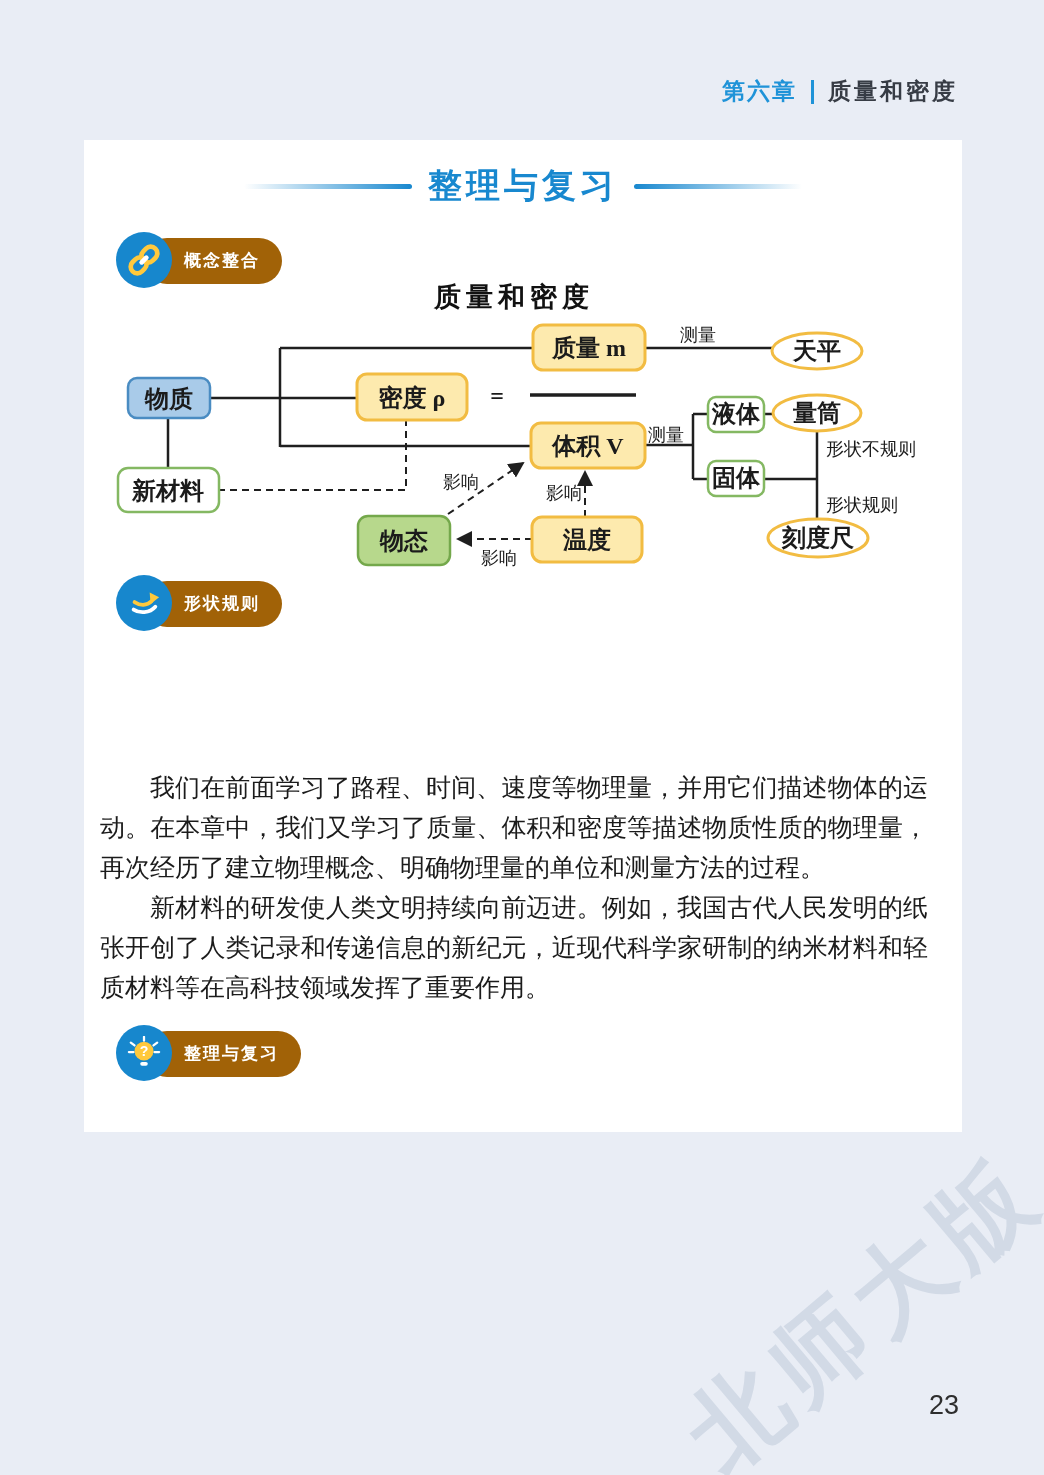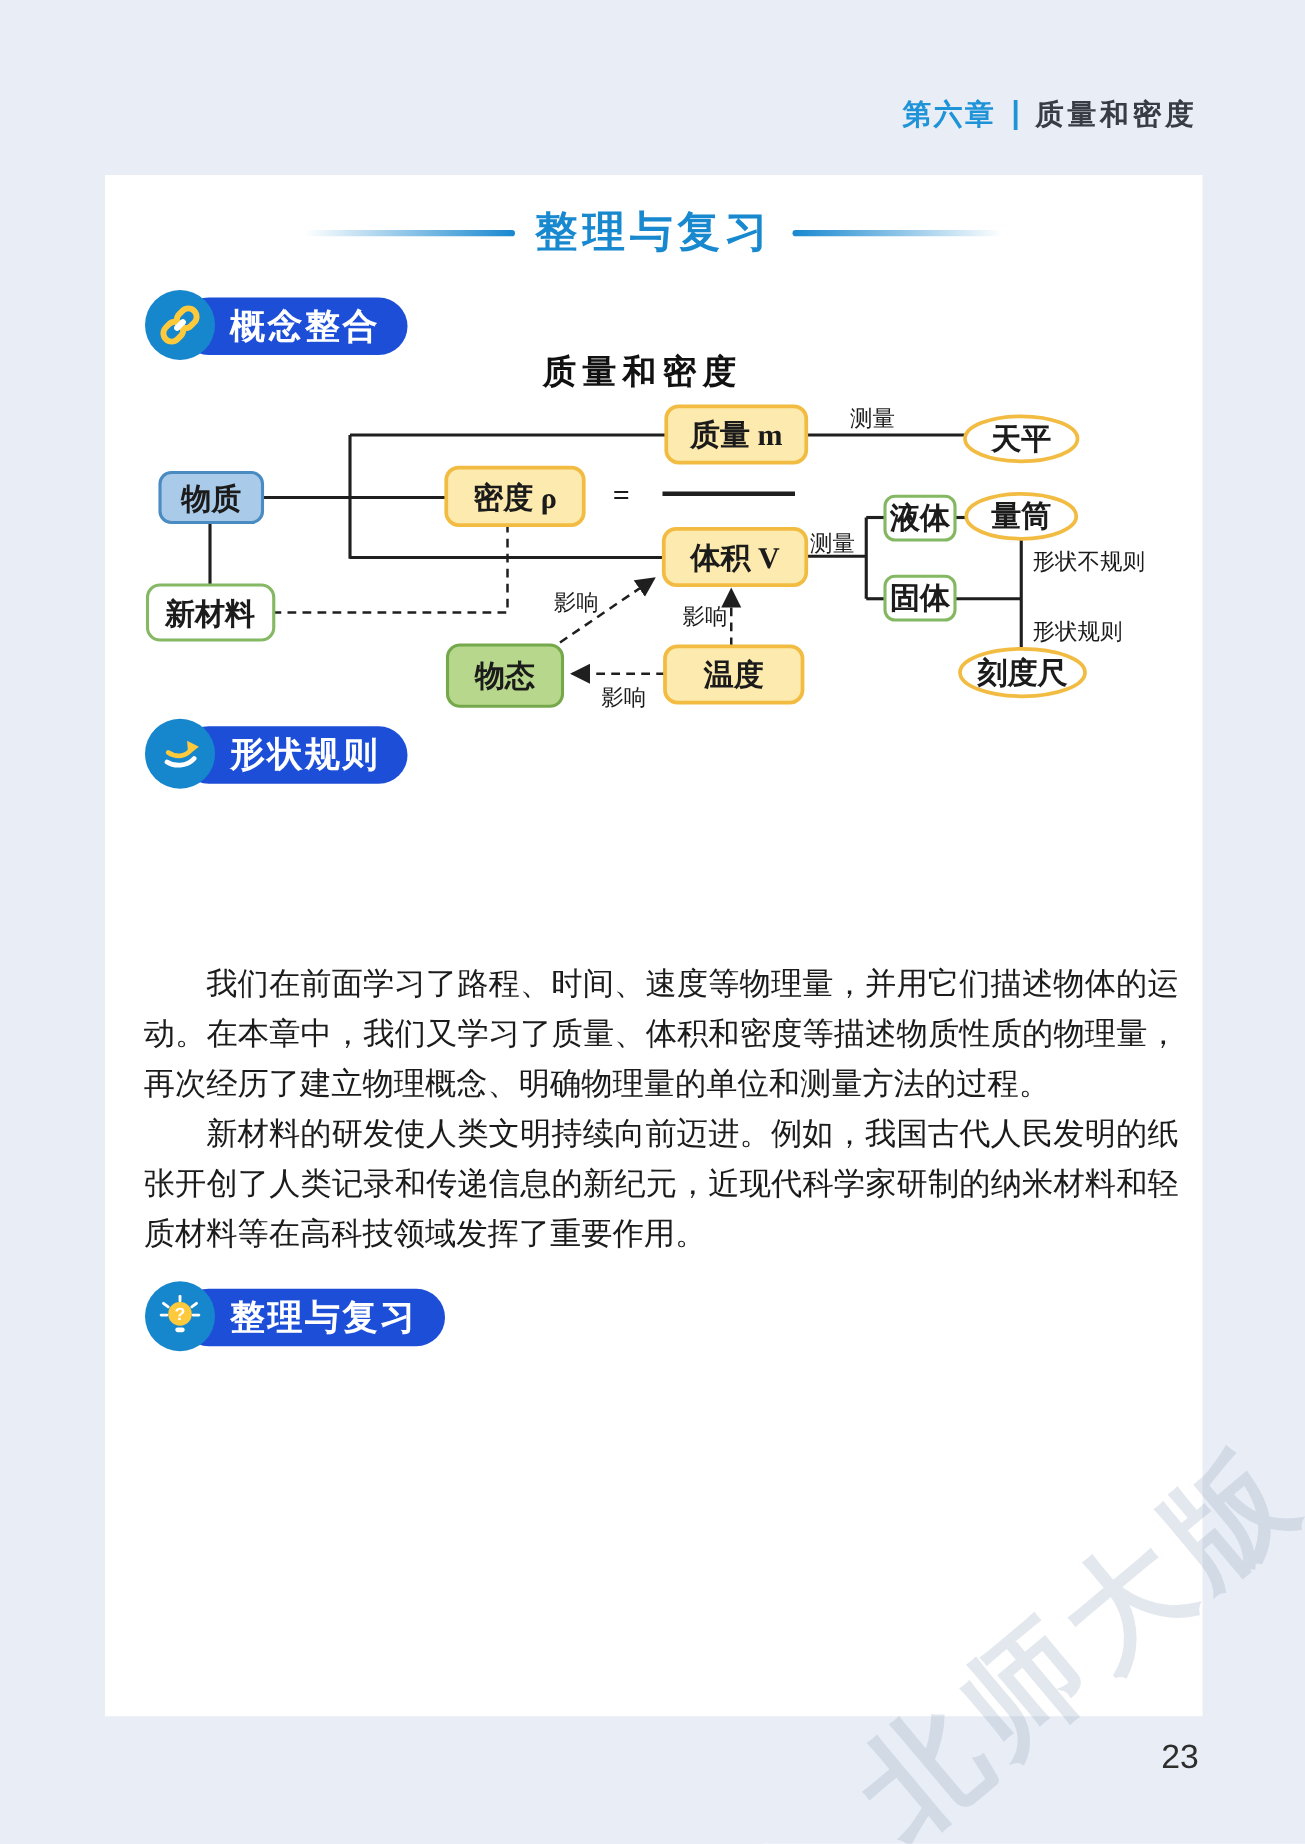--- a/index.html
+++ b/index.html
@@ -6,54 +6,54 @@
   .page{position:relative;width:1044px;height:1475px;background:#e9edf5;overflow:hidden;
         font-family:"Liberation Serif",serif;color:#1b1b1b;}
   
   .header{position:absolute;top:76px;right:86px;display:flex;align-items:center;gap:14px;}
   .header .chapter{font-family:"Liberation Sans",sans-serif;font-weight:bold;font-size:23px;
         color:#1f93d8;letter-spacing:2px;}
   .header .divider{width:3px;height:24px;background:#1f93d8;}
   .header .htitle{font-family:"Liberation Sans",sans-serif;font-weight:bold;font-size:23px;
         color:#373c45;letter-spacing:3px;}
   
-  .card{position:absolute;left:84px;top:140px;width:878px;height:1233px;background:#ffffff;}
+  .card{position:absolute;left:84px;top:140px;width:878px;height:992px;background:#ffffff;}
   
   .main-title-row{position:absolute;left:0;right:0;top:24px;height:44px;display:flex;
         align-items:center;justify-content:center;gap:16px;}
   .grad-line{width:168px;height:5px;border-radius:3px;}
   .grad-line.l{background:linear-gradient(to right,rgba(24,136,207,0),#1888cf);}
   .grad-line.r{background:linear-gradient(to left,rgba(24,136,207,0),#1888cf);}
   .main-title{font-family:"Liberation Sans",sans-serif;font-weight:bold;font-size:34px;
         color:#1888cf;letter-spacing:4px;}
   
   .badge{position:absolute;height:58px;}
   .badge-circle{position:absolute;left:0;top:0;width:56px;height:56px;border-radius:50%;
         background:#1787cd;display:flex;align-items:center;justify-content:center;z-index:2;}
-  .badge-pill{position:absolute;left:28px;top:6px;height:46px;line-height:46px;background:#1d4ed8;
+  .badge-pill{position:absolute;left:28px;top:6px;height:46px;line-height:46px;background:#a16207;
         border-radius:23px;padding:0 22px 0 40px;color:#fff;font-family:"Liberation Sans",sans-serif;
-        font-weight:bold;font-size:28px;letter-spacing:2px;white-space:nowrap;}
+        font-weight:bold;font-size:17px;letter-spacing:2px;white-space:nowrap;}
   
   .diagram-title{position:absolute;left:0;right:18px;top:139px;text-align:center;
         font-weight:bold;font-size:27px;letter-spacing:5px;color:#111;}
   svg.diagram{position:absolute;left:11px;top:175px;}
   svg.diagram text{font-family:"Liberation Serif",serif;fill:#1b1b1b;}
   .node-label{font-size:24px;font-weight:bold;}
   .edge-label{font-size:18px;}
   .eq-label{font-size:24px;font-weight:bold;}
   .solid{stroke:#1f1f1f;stroke-width:2.5;fill:none;}
   .frac{stroke:#1f1f1f;stroke-width:3.5;fill:none;}
   .dash{stroke:#1f1f1f;stroke-width:2;fill:none;stroke-dasharray:7 5;}
   .n-yellow{fill:#fdeaae;stroke:#f2bc42;stroke-width:3;}
   .n-blue{fill:#a9cbe9;stroke:#4a8cc2;stroke-width:2.5;}
   .n-green{fill:#b7d88c;stroke:#74a84b;stroke-width:2.5;}
   .n-white-green{fill:#ffffff;stroke:#84b862;stroke-width:2.5;}
   .n-white-yellow{fill:#ffffff;stroke:#f2bc42;stroke-width:3;}
   
-  .text-block{position:absolute;left:31px;width:828px;font-size:25px;line-height:40px;
+  .text-block{position:absolute;left:16px;width:828px;font-size:25px;line-height:40px;
         text-align:justify;color:#1b1b1b;}
   .text-block p{margin:0;text-indent:2em;}
   
   .watermark{position:absolute;left:655px;top:1150px;width:420px;height:330px;display:flex;
         align-items:center;justify-content:center;transform:rotate(-40deg);
         font-weight:bold;font-size:96px;letter-spacing:10px;white-space:nowrap;
         color:rgba(128,148,178,0.22);z-index:3;pointer-events:none;}
   .page-number{position:absolute;left:898px;top:1390px;font-family:"Liberation Sans",sans-serif;
         font-size:27px;color:#2e2e2e;z-index:4;margin-left:31px;}
 </style>

